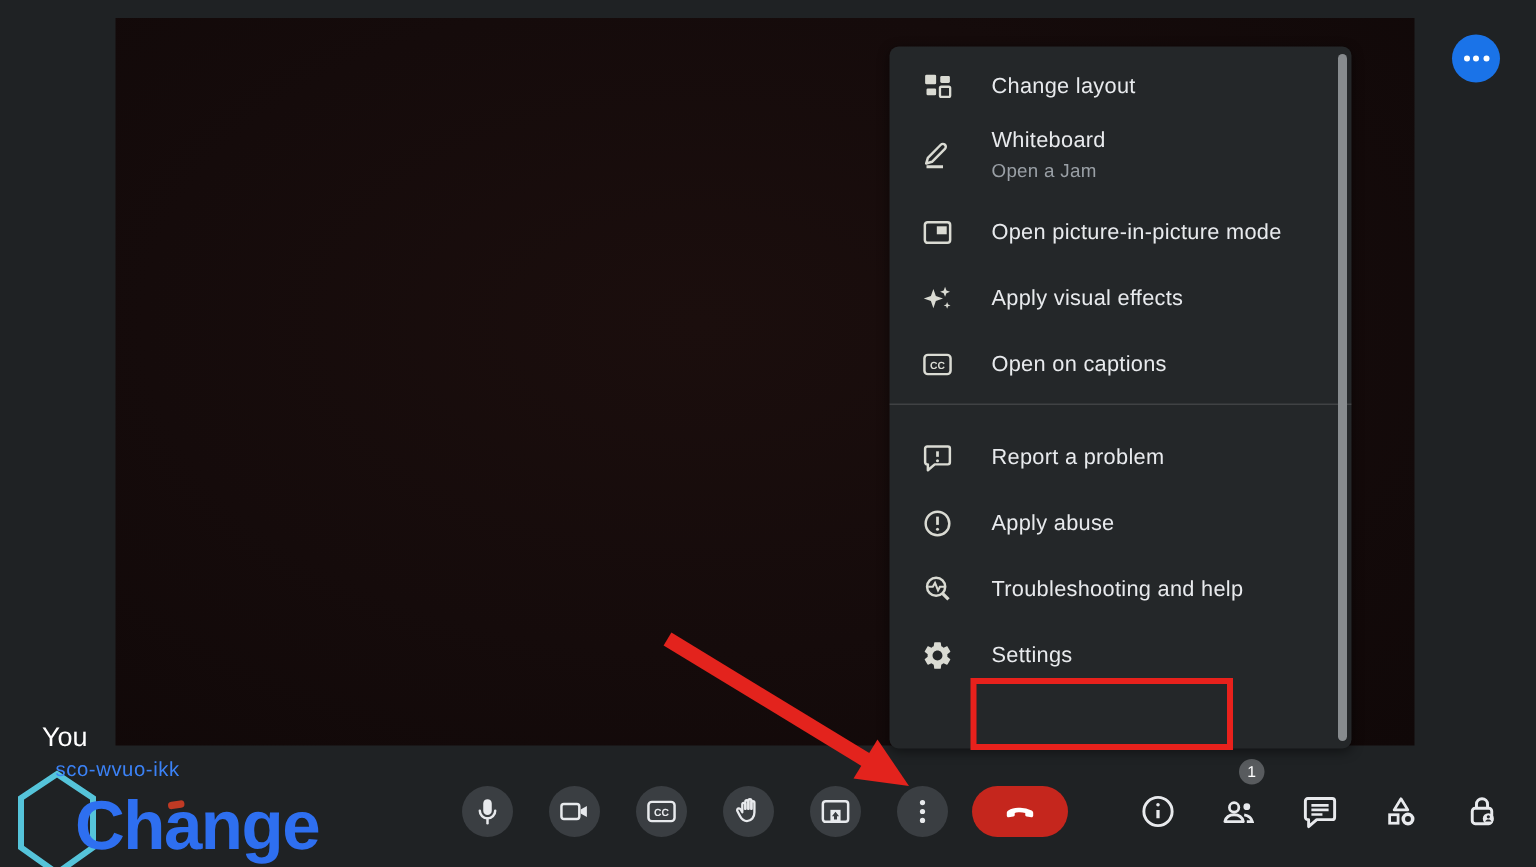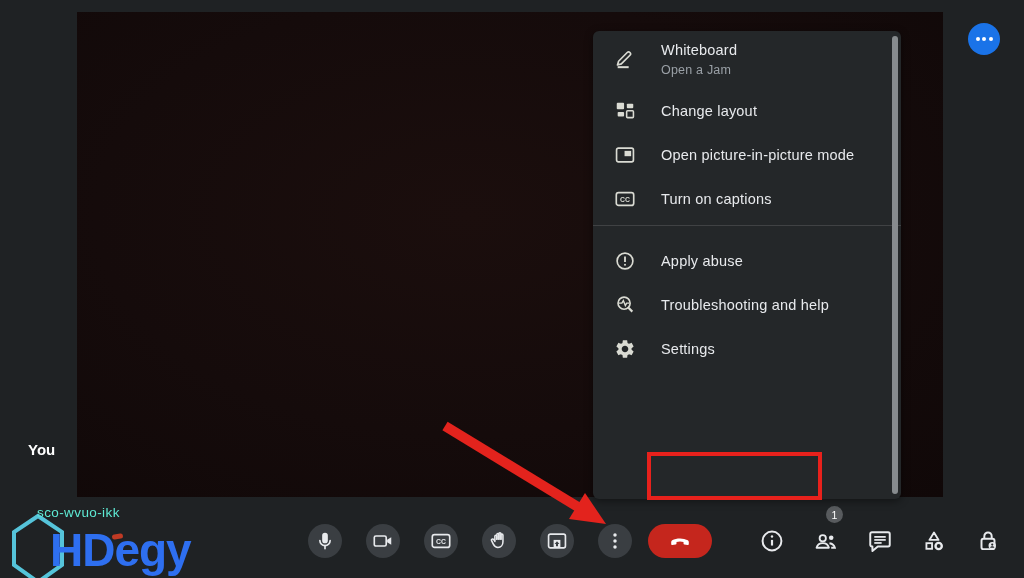--- a/index.html
+++ b/index.html
@@ -2,21 +2,21 @@
 <html><head>
 <meta charset="utf-8">
 <style>
   html,body{margin:0;padding:0;}
   body{width:1024px;height:578px;position:relative;overflow:hidden;
        background:#1f2224;font-family:"Liberation Sans",sans-serif;
        -webkit-font-smoothing:antialiased;}
   
   .video{position:absolute;left:77px;top:12px;width:866px;height:485px;
          background:radial-gradient(ellipse at 45% 42%, #1b0e0d 0%, #150b0b 55%, #100808 100%);}
-  .you{position:absolute;left:28px;top:441px;color:#ffffff;font-size:15px;z-index:5;font-weight:bold;}
+  .you{position:absolute;left:28px;top:481px;color:#ffffff;font-size:18px;z-index:5;}
   
   .menu{position:absolute;left:593px;top:31px;width:308px;height:468px;
         background:#242729;border-radius:6px;z-index:20;padding-top:5px;
         box-sizing:border-box;box-shadow:0 2px 8px rgba(0,0,0,.45);}
   .mi{display:flex;align-items:center;height:44px;padding-left:21px;cursor:pointer;}
   .mi.first{height:48px;align-items:flex-start;padding-top:5px;}
   .mic{width:22px;height:22px;margin-right:25px;flex:none;color:#dadbd3;
        display:flex;align-items:center;justify-content:center;}
   .mi.first .mic{margin-top:6px;}
   .mlabel{color:#e8eaed;font-size:14.5px;letter-spacing:.2px;font-weight:500;}
@@ -40,21 +40,21 @@
   .badge{position:absolute;left:826px;top:506px;width:17px;height:17px;border-radius:50%;
          background:#585b5e;color:#fff;font-size:10.5px;display:flex;align-items:center;
          justify-content:center;z-index:12;}
   
   .tilemore{position:absolute;left:968px;top:23px;width:32px;height:32px;border-radius:50%;
             background:#1a73e8;display:flex;align-items:center;justify-content:center;
             gap:2.5px;z-index:15;cursor:pointer;}
   .tilemore i{width:4px;height:4px;border-radius:50%;background:#fff;}
   
   .hex{position:absolute;left:6px;top:513px;z-index:60;pointer-events:none;}
-  .mcode{position:absolute;left:17px;top:505px;color:#5eead4;font-size:13.5px;
+  .mcode{position:absolute;left:17px;top:505px;color:#3b82f6;font-size:13.5px;
          letter-spacing:.4px;z-index:61;padding-left:20px;}
   .brand{position:absolute;left:50px;top:527px;font-size:46px;font-weight:bold;
          color:#2e6ff0;letter-spacing:-1px;z-index:62;line-height:1;}
   .brandaccent{position:absolute;left:112px;top:534px;width:11px;height:5px;
                background:#c03a24;border-radius:3px;transform:rotate(-8deg);z-index:63;}
   svg{display:block;}
 </style>
 </head>
 <body>
 
@@ -62,69 +62,89 @@
 <div class="you">You</div>
 
 <div class="tilemore">
   <i></i>
     <i></i>
     <i></i>
 </div>
 
 <div class="menu">
 
-  <div class="mi first">
-    <span class="mic">
-      <svg width="22" height="22" viewBox="0 0 24 24" fill="none" stroke="currentColor" stroke-width="1.8">
-        <path d="M5 15.5 L14.4 6a2.1 2.1 0 0 1 3 3L8 18.4 3.8 19.6 Z" stroke-linejoin="round"></path>
-        <line x1="4" y1="22" x2="16" y2="22" stroke-width="2.2"></line>
-      </svg>
-    </span>
-    <div>
-      <span class="mlabel">Whiteboard</span>
-      <span class="msub">Open a Jam</span>
-    </div>
-  </div>
-
   <div class="mi">
     <span class="mic">
       <svg width="22" height="22" viewBox="0 0 24 24" fill="currentColor">
         <rect x="3" y="3" width="8" height="7" rx="1"></rect>
         <rect x="14" y="4" width="7" height="5" rx="1"></rect>
         <rect x="4" y="13" width="7" height="5" rx="1"></rect>
         <rect x="13.8" y="11.8" width="7.4" height="7.4" rx="1" fill="none" stroke="currentColor" stroke-width="1.7"></rect>
       </svg>
     </span>
     <span class="mlabel">Change layout</span>
   </div>
 
+  <div class="mi first">
+    <span class="mic">
+      <svg width="22" height="22" viewBox="0 0 24 24" fill="none" stroke="currentColor" stroke-width="1.8">
+        <path d="M5 15.5 L14.4 6a2.1 2.1 0 0 1 3 3L8 18.4 3.8 19.6 Z" stroke-linejoin="round"></path>
+        <line x1="4" y1="22" x2="16" y2="22" stroke-width="2.2"></line>
+      </svg>
+    </span>
+    <div>
+      <span class="mlabel">Whiteboard</span>
+      <span class="msub">Open a Jam</span>
+    </div>
+  </div>
+
 
   <div class="mi">
     <span class="mic">
       <svg width="22" height="22" viewBox="0 0 24 24">
         <rect x="2.8" y="4.5" width="18.4" height="15" rx="2" fill="none" stroke="currentColor" stroke-width="1.8"></rect>
         <rect x="11.5" y="7.5" width="7.2" height="5.8" fill="currentColor"></rect>
       </svg>
     </span>
     <span class="mlabel">Open picture-in-picture mode</span>
   </div>
 
+  <div class="mi">
+    <span class="mic">
+      <svg width="22" height="22" viewBox="0 0 24 24" fill="currentColor">
+        <path d="M9 5 L10.8 10.2 L16 12 L10.8 13.8 L9 19 L7.2 13.8 L2 12 L7.2 10.2 Z"></path>
+        <path d="M17.5 3.5 l1 2.6 2.6 1 -2.6 1 -1 2.6 -1 -2.6 -2.6 -1 2.6 -1 Z"></path>
+        <path d="M19 14.5 l.7 1.8 1.8 .7 -1.8 .7 -.7 1.8 -.7 -1.8 -1.8 -.7 1.8 -.7 Z"></path>
+      </svg>
+    </span>
+    <span class="mlabel">Apply visual effects</span>
+  </div>
 
   <div class="mi">
     <span class="mic">
       <svg width="22" height="22" viewBox="0 0 24 24">
         <rect x="2.5" y="5" width="19" height="14" rx="2.5" fill="none" stroke="currentColor" stroke-width="1.8"></rect>
         <text x="12" y="15.6" text-anchor="middle" font-size="7.5" font-weight="bold" fill="currentColor">CC</text>
       </svg>
     </span>
-    <span class="mlabel">Turn on captions</span>
+    <span class="mlabel">Open on captions</span>
   </div>
 
   <div class="mdiv"></div>
 
+  <div class="mi">
+    <span class="mic">
+      <svg width="22" height="22" viewBox="0 0 24 24" fill="none" stroke="currentColor" stroke-width="1.8">
+        <path d="M4.5 4h15a1.5 1.5 0 0 1 1.5 1.5v10a1.5 1.5 0 0 1-1.5 1.5H10l-5 4.3V17h-.5A1.5 1.5 0 0 1 3 15.5v-10A1.5 1.5 0 0 1 4.5 4Z" stroke-linejoin="round"></path>
+        <line x1="12" y1="7.5" x2="12" y2="11.5" stroke-width="2"></line>
+        <circle cx="12" cy="14.3" r="1.1" fill="currentColor" stroke="none"></circle>
+      </svg>
+    </span>
+    <span class="mlabel">Report a problem</span>
+  </div>
 
   <div class="mi">
     <span class="mic">
       <svg width="22" height="22" viewBox="0 0 24 24" fill="none" stroke="currentColor" stroke-width="1.8">
         <circle cx="12" cy="12" r="8.6"></circle>
         <line x1="12" y1="7" x2="12" y2="13" stroke-width="2"></line>
         <circle cx="12" cy="16.2" r="1.1" fill="currentColor" stroke="none"></circle>
       </svg>
     </span>
     <span class="mlabel">Apply abuse</span>
@@ -281,14 +301,14 @@
     </span>
   </div>
 </div>
 
 <div class="badge">1</div>
 
 <svg class="hex" width="58" height="72" viewBox="0 0 58 72">
   <polygon points="32,3 56,19 56,52 32,69 8,52 8,19" fill="none" stroke="#55c4da" stroke-width="4"></polygon>
 </svg>
 <div class="mcode">sco-wvuo-ikk</div>
-<div class="brand">HDegy</div>
+<div class="brand">Change</div>
 <div class="brandaccent"></div>
 
 </body></html>

